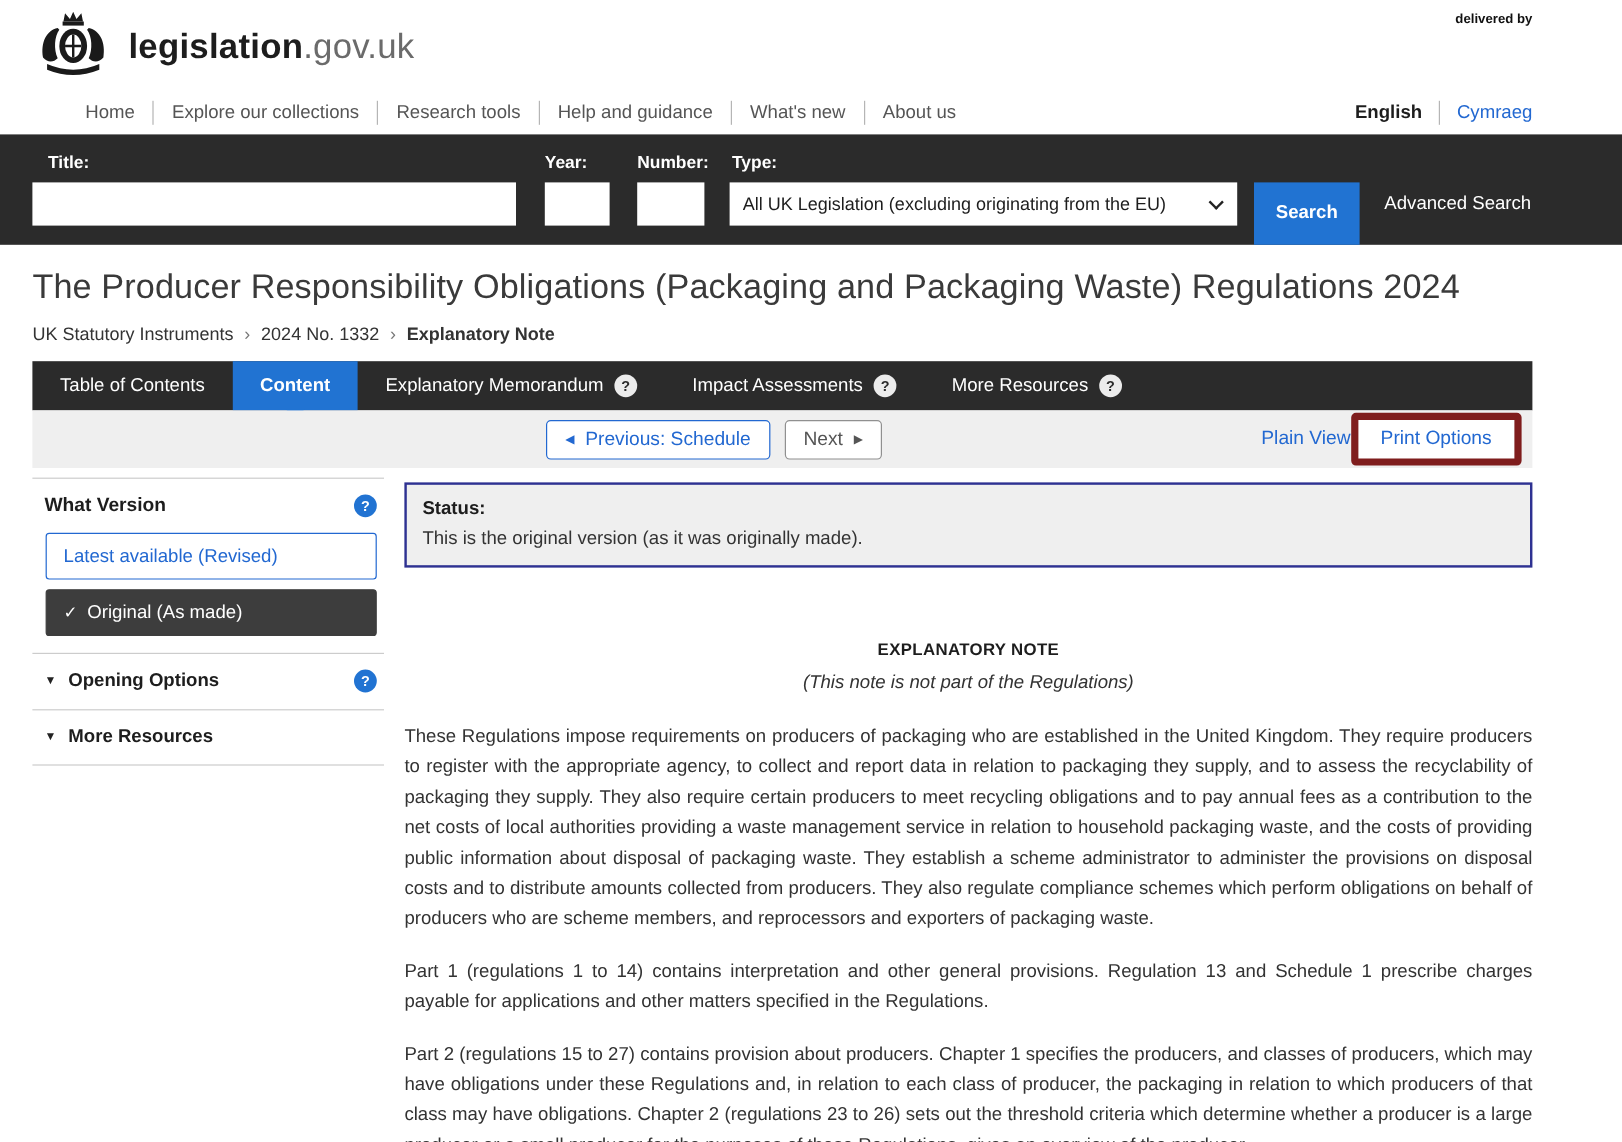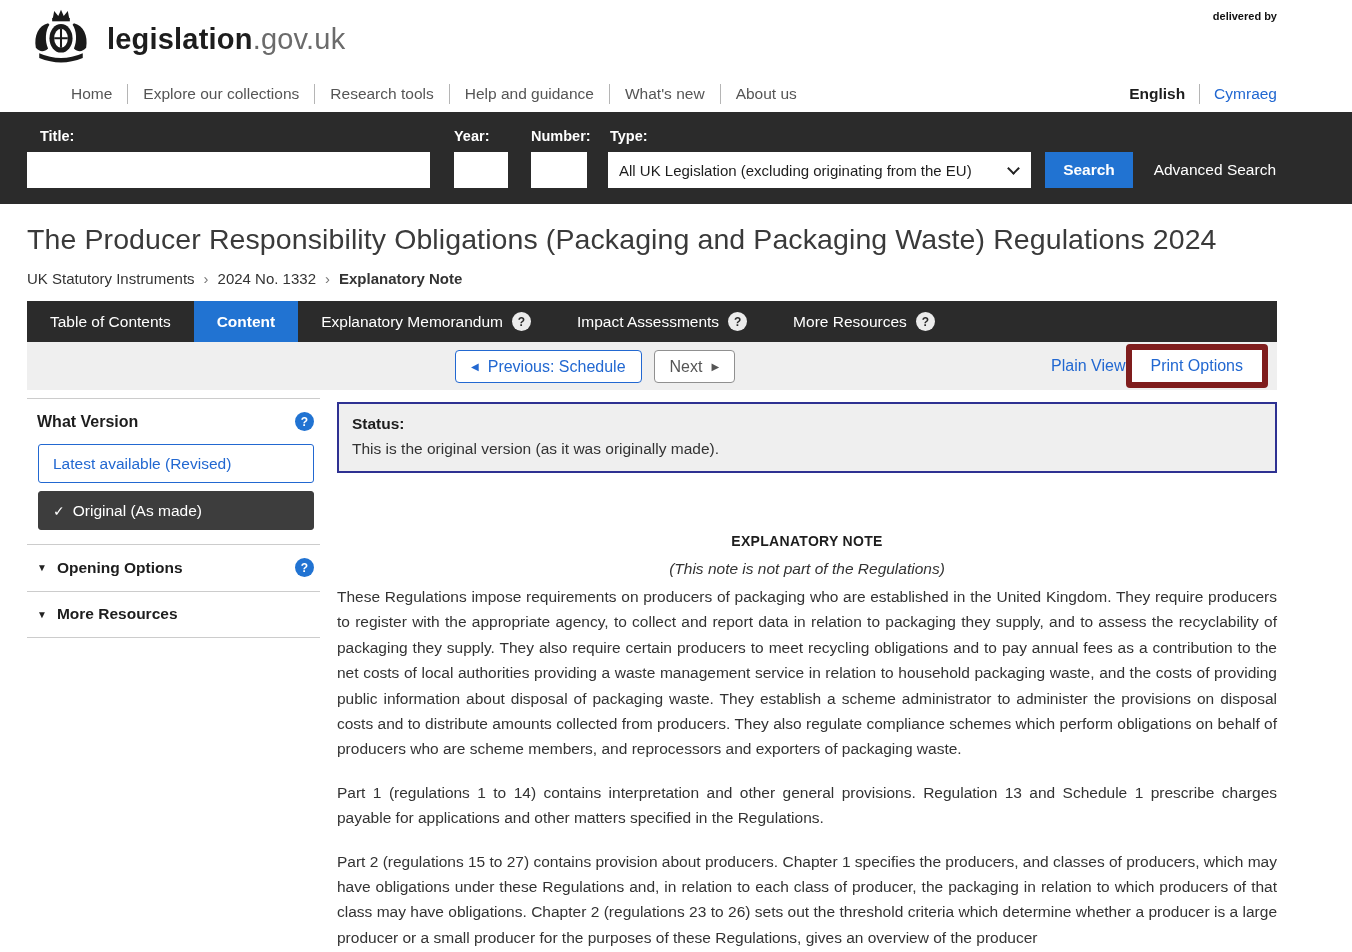--- a/index.html
+++ b/index.html
@@ -29,21 +29,21 @@
   .lang-cy { color: #2268d1; padding: 0 0 0 14px; cursor: pointer; }
 
   
   .searchbar { background: #2b2b2b; height: 92px; }
   .search-inner { position: relative; width: 1250px; margin-left: 27px; height: 92px; }
   .s-label { position: absolute; top: 16px; color: #fff; font-size: 14.5px; font-weight: bold; }
   .s-input { position: absolute; top: 40px; height: 36px; border: none; background: #fff; font-size: 15px; padding: 0 10px; border-radius: 0; }
   .type-wrap { position: absolute; top: 40px; left: 581px; width: 423px; height: 40px; }
   .type-wrap select { width: 100%; height: 36px; border: none; border-radius: 0; background: #fff; font-size: 15px; font-family: "Liberation Sans", sans-serif; padding: 0 32px 0 11px; appearance: none; -webkit-appearance: none; color: #1d1d1d; }
   .chev { position: absolute; right: 13px; top: 12px; width: 9px; height: 9px; border-right: 2px solid #222; border-bottom: 2px solid #222; transform: rotate(45deg); pointer-events: none; }
-  .search-btn { position: absolute; left: 1018px; top: 40px; width: 88px; height: 36px; background: #2173d2; color: #fff; border: none; font-size: 15.5px; font-weight: bold; cursor: pointer; font-family: "Liberation Sans", sans-serif; }
+  .search-btn { position: absolute; left: 1018px; top: 40px; width: 88px; height: 52px; background: #2173d2; color: #fff; border: none; font-size: 15.5px; font-weight: bold; cursor: pointer; font-family: "Liberation Sans", sans-serif; }
   .adv-search { position: absolute; right: 1px; top: 40px; line-height: 36px; color: #fff; font-size: 15.5px; cursor: pointer; }
 
   
   .page-title { margin-top: 17px; font-size: 28.5px; font-weight: 400; color: #3a3a3a; line-height: 36px; letter-spacing: 0.1px; }
   .breadcrumb { margin-top: 13px; font-size: 15px; color: #333; display: flex; align-items: center; }
   .crumb-sep { color: #777; margin: 0 9px; font-size: 15px; }
   .crumb-last { font-weight: bold; }
 
   
   .tabbar { margin-top: 14px; background: #2b2b2b; height: 41px; display: flex; }
@@ -79,21 +79,21 @@
   .sb-tri { font-size: 10px; color: #222; }
 
   
   .main { width: 940px; margin-left: 17px; padding-top: 4px; }
   .status-box { border: 2px solid #2e3192; background: #efefef; padding: 11px 13px 13px; }
   .status-label { font-size: 15.5px; font-weight: bold; color: #1d1d1d; }
   .status-text { font-size: 15.5px; color: #333; margin-top: 7px; }
   .note-heading { margin-top: 60px; text-align: center; font-size: 14px; font-weight: bold; color: #1d1d1d; letter-spacing: 0.3px; }
   .note-subheading { margin-top: 11px; text-align: center; font-size: 15.5px; font-style: italic; color: #333; }
   .para { margin-top: 18px; font-size: 15.5px; line-height: 25.4px; text-align: justify; color: #333; }
-  .para.first { margin-top: 6px; }
+  .para.first { margin-top: 23px; }
 </style>
 </head>
 <body>
 
 <div class="container">
   <div class="header-inner">
     <div class="brand">
       <span class="crown">
         <svg viewBox="0 0 100 90" width="68" height="62">
           <g fill="#1a1a1a">

